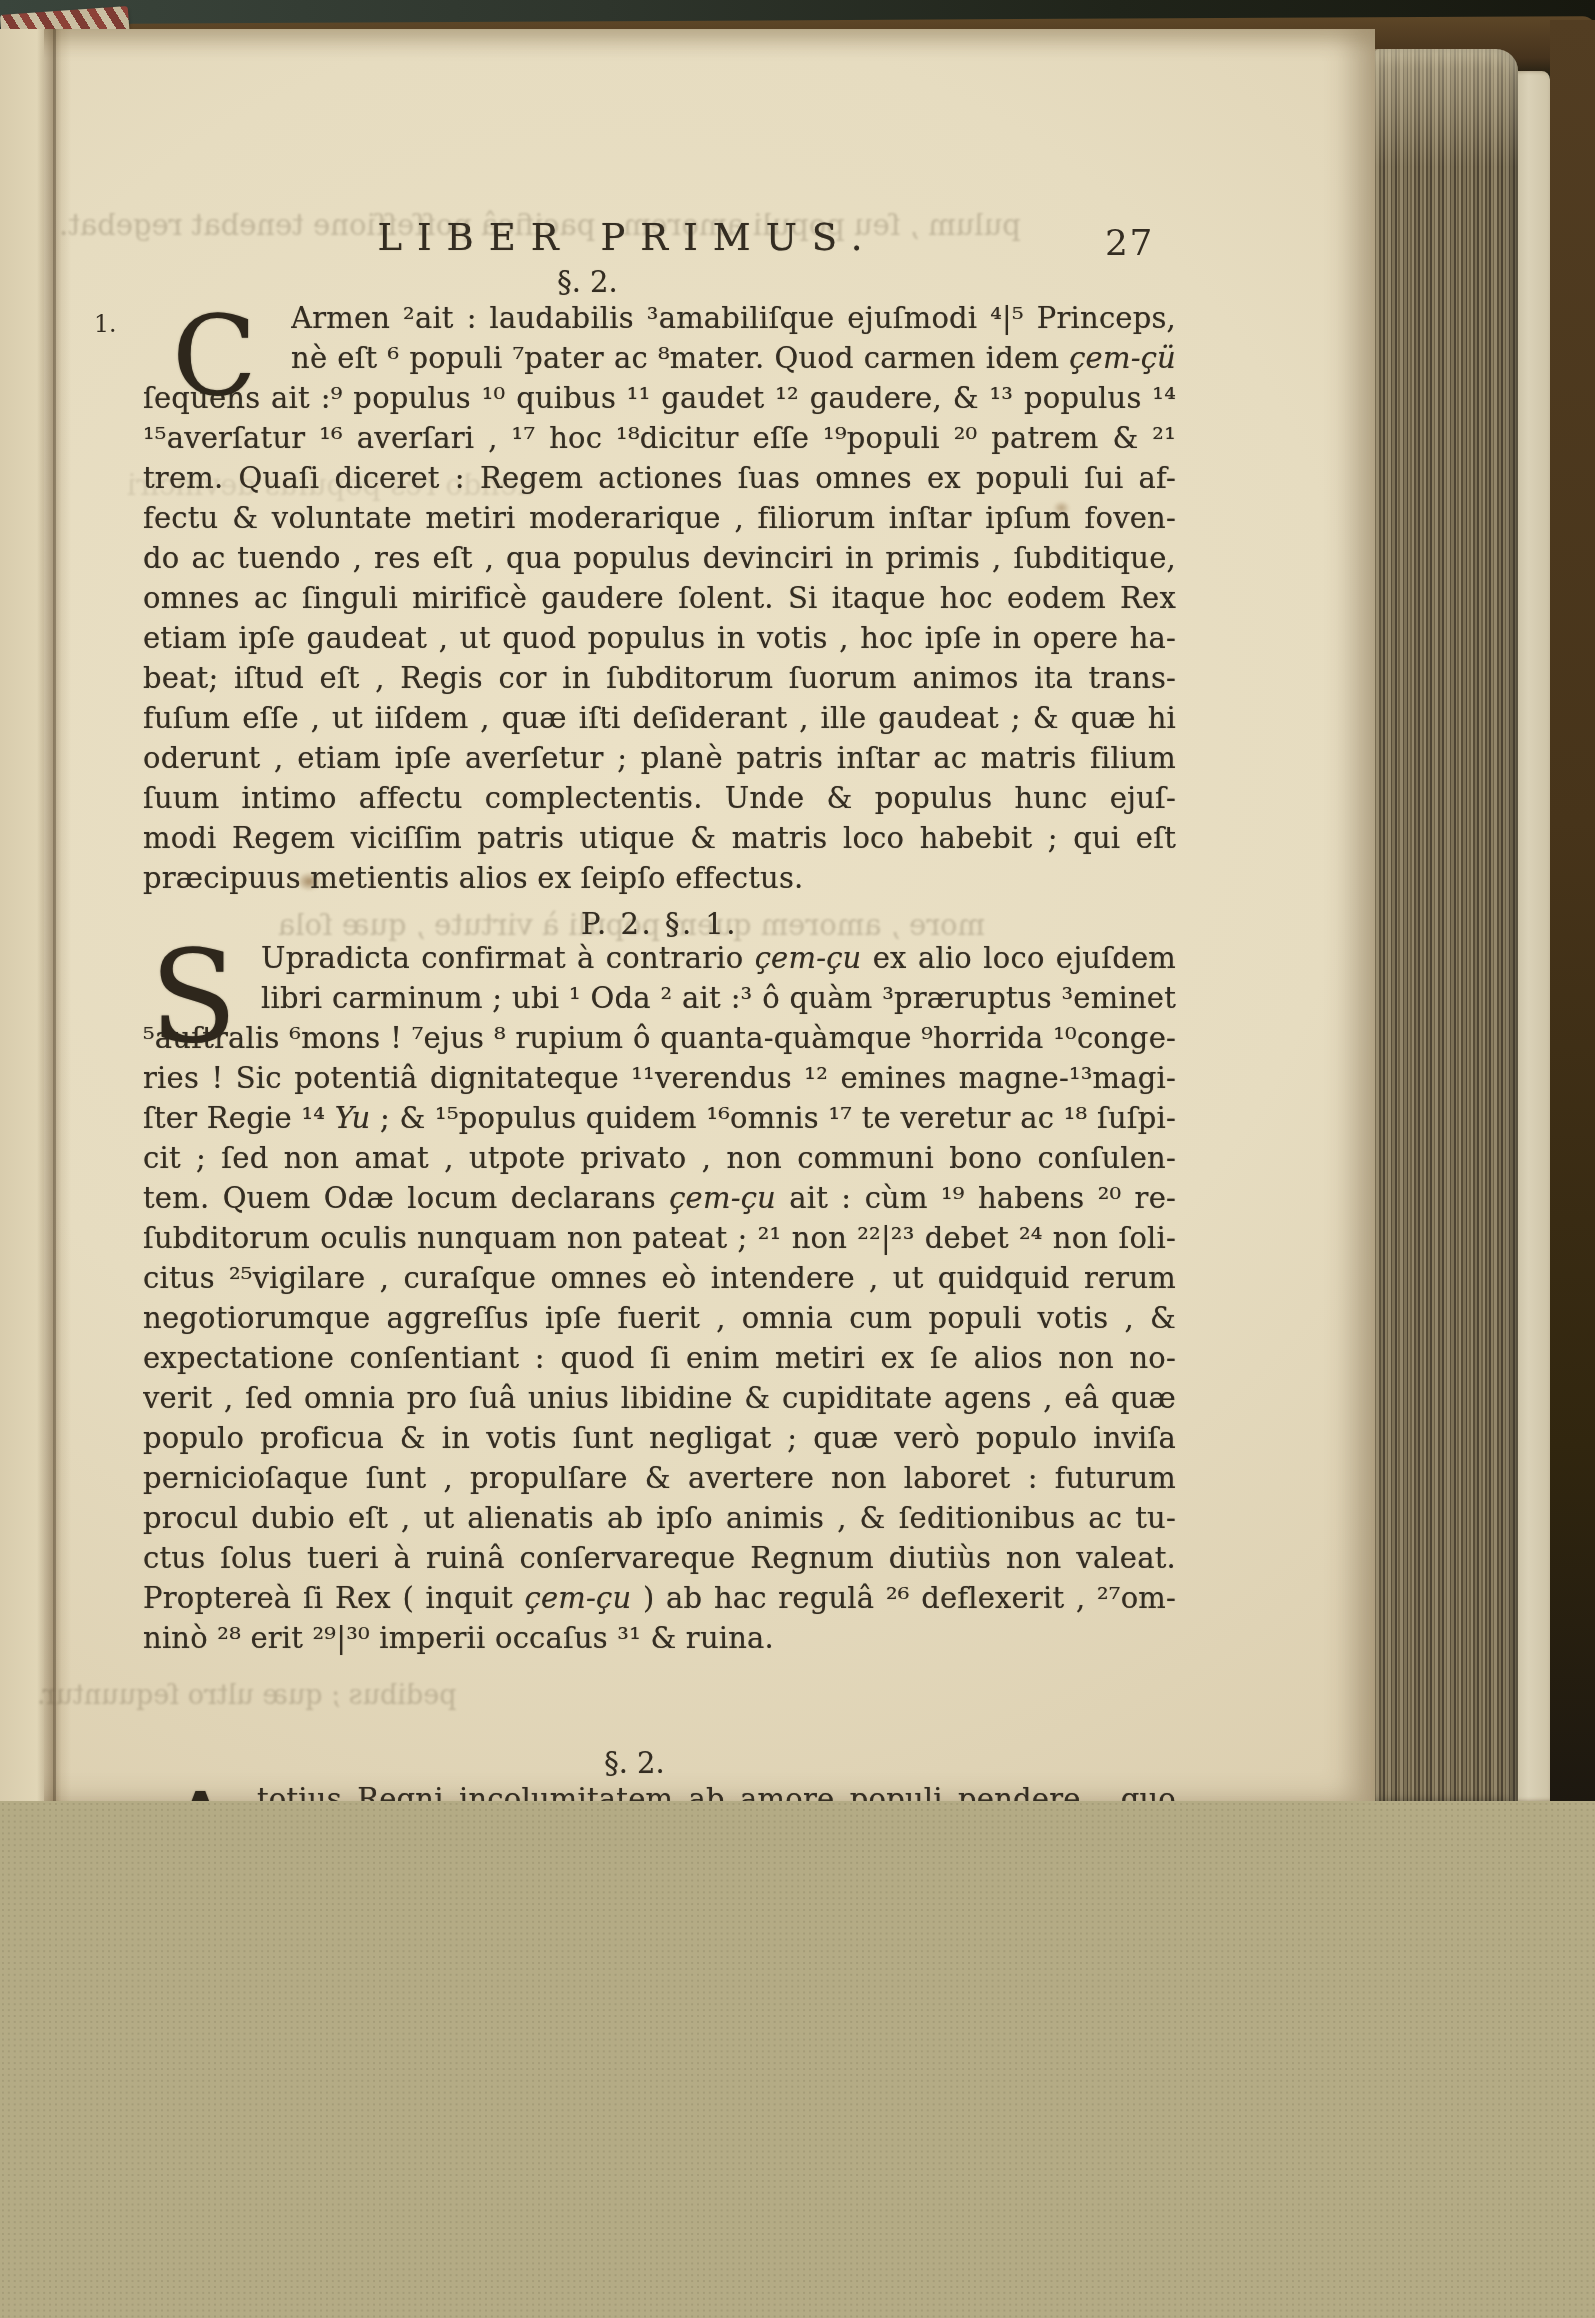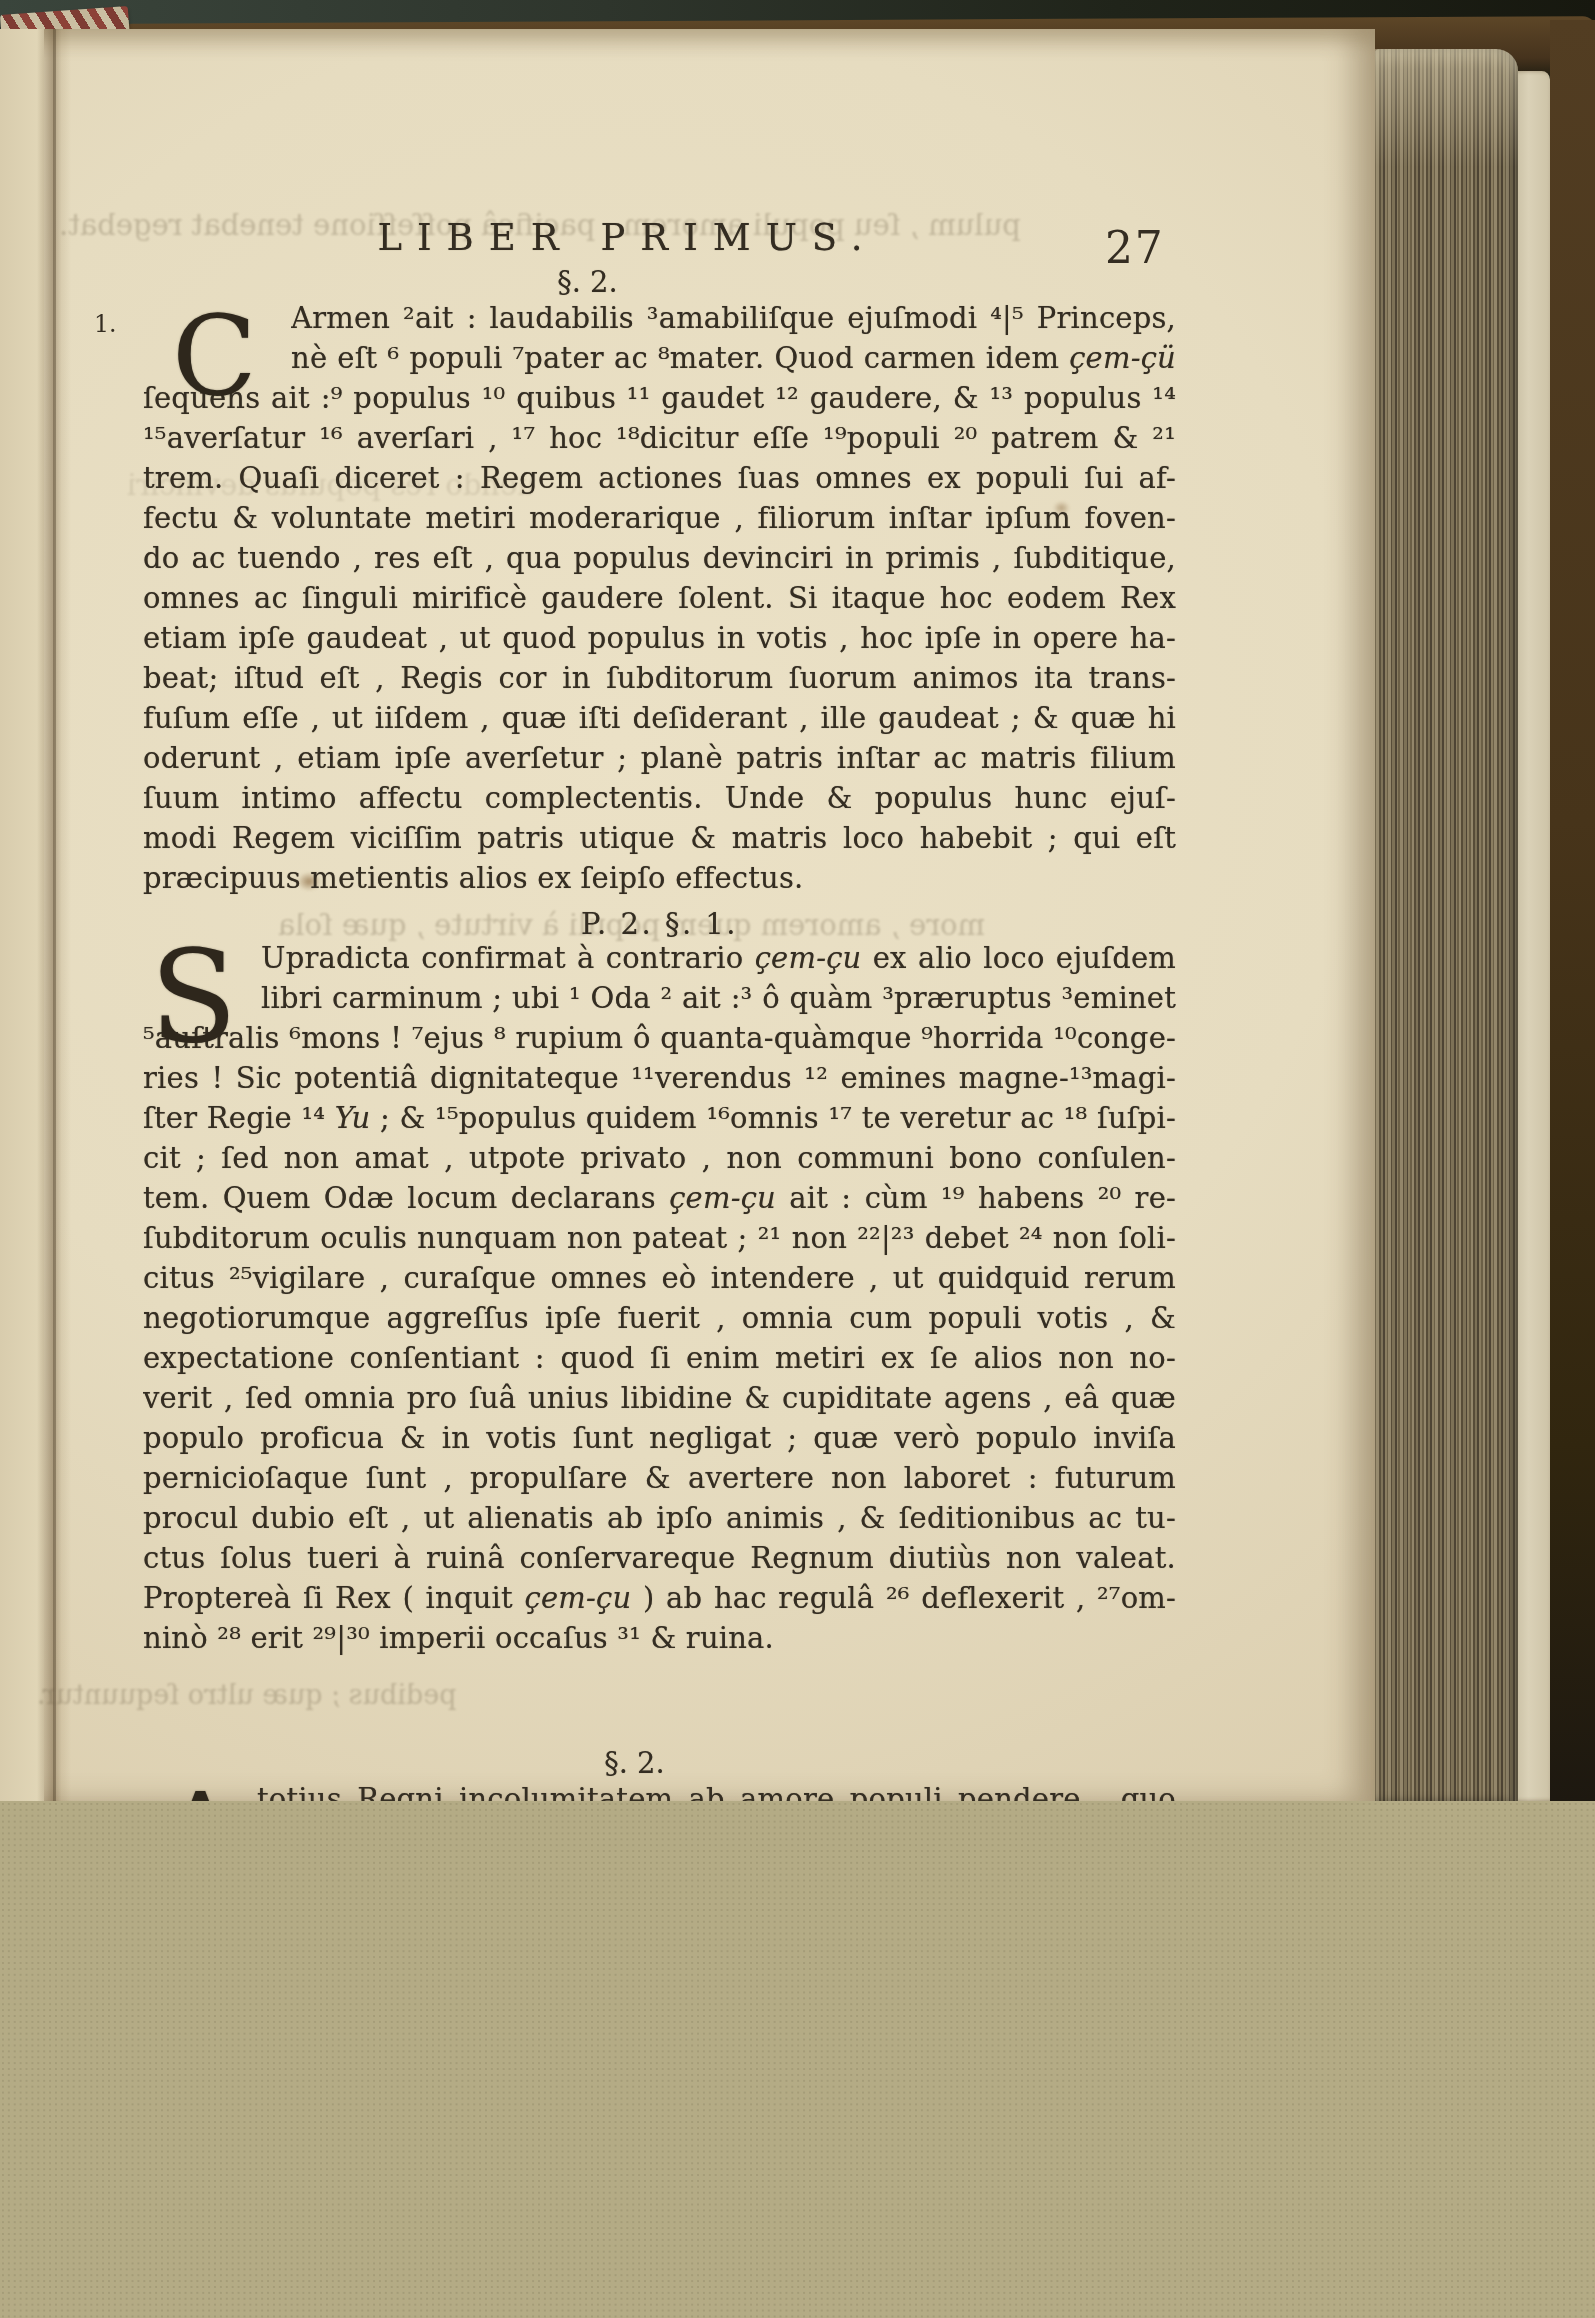--- a/index.html
+++ b/index.html
@@ -76,21 +76,21 @@
   .b1{top:179px;left:59px;}
   .b2{top:879px;left:278px;}
   .b3{top:1650px;left:37px;font-size:27px;}
   .b4{top:439px;left:127px;opacity:.16;}
   
   .text-layer{position:absolute;left:143px;top:0;width:1033px;height:100%;color:var(--ink,#342d22);margin-top:45px;}
   .running-title{
     position:absolute;top:142px;width:100%;text-align:center;transform:translateX(-32px);
     font-size:37px;letter-spacing:15px;text-shadow:0 0 0.8px rgba(52,45,34,.6);
   }
-  .page-number{position:absolute;top:148px;left:962px;font-size:44px;letter-spacing:1.7px;}
+  .page-number{position:absolute;top:148px;left:962px;font-size:36px;letter-spacing:1.7px;}
   .sec-head{position:absolute;width:100%;text-align:center;font-size:29px;
     text-shadow:0 0 0.8px rgba(52,45,34,.5);}
   .sh1{top:191px;transform:translateX(-72px);}
   .sh2{top:833px;letter-spacing:2.5px;}
   .sh3{top:1672px;transform:translateX(-25px);}
   .para{position:absolute;left:0;width:100%;}
   .p1{top:224px;} .p2{top:864px;} .p3{top:1705px;}
   .line{
     font-size:29px;line-height:40px;height:40px;overflow:hidden;
     text-align:justify;text-align-last:justify;

